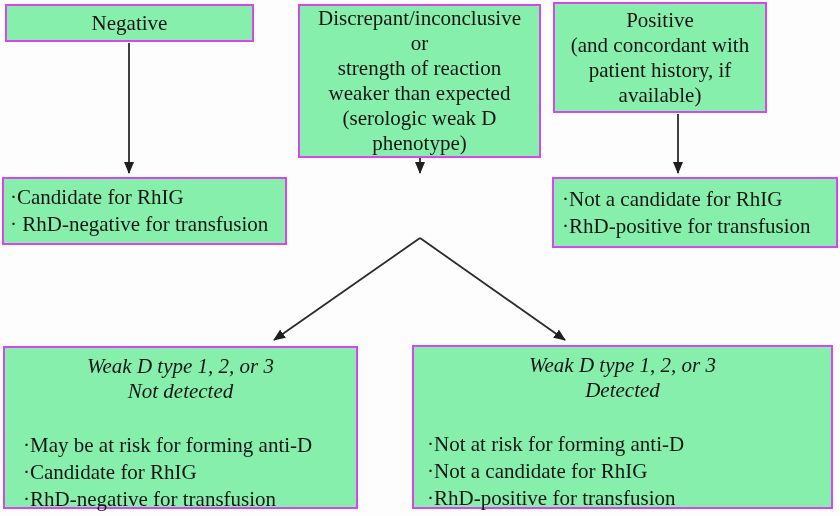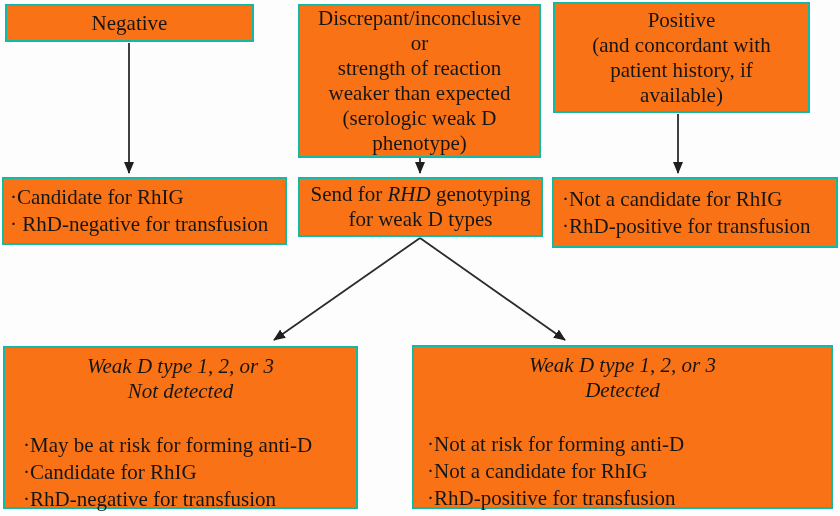--- a/index.html
+++ b/index.html
@@ -9,22 +9,22 @@
     width: 840px;
     height: 516px;
     background: #fdfdfd;
     font-family: "Liberation Serif", "DejaVu Serif", serif;
     color: #161616;
     font-size: 21px;
     overflow: hidden;
   }
   .box {
     position: absolute;
-    border: 2px solid #14b8a6;
-    background: #f97316;
+    border: 2px solid #d946ef;
+    background: #86efac;
     display: flex;
     flex-direction: column;
     justify-content: center;
     line-height: 25px;
   }
   .box .pre { white-space: pre-line; }
   .box.center { align-items: center; text-align: center; }
   .box.left   { align-items: flex-start; text-align: left; }
   .box.outcome-big {
     justify-content: flex-start;
@@ -78,38 +78,32 @@
 
   <div class="box center" style="left:298px; top:4px; width:243px; height:154px;">
     <div class="pre">Discrepant/inconclusive
 or
 strength of reaction
 weaker than expected
 (serologic weak D
 phenotype)</div>
   </div>
 
-  <div class="box center" style="left:553px; top:2px; width:257px; height:111px;">
+  <div class="box center" style="left:553px; top:2px; width:214px; height:111px;">
     <div class="pre">Positive
 (and concordant with
 patient history, if
 available)</div>
   </div>
 
   <div class="box left" style="left:2px; top:177px; width:285px; height:68px; padding-left:6px; line-height:27px;">
     <div class="pre">·Candidate for RhIG
 · RhD-negative for transfusion</div>
   </div>
 
-  <div class="box center" style="left:298px; top:177px; width:245px; height:60px;">
-    <div>
-      <span>Send for </span><i>RHD</i><span> genotyping</span>
-    </div>
-    <div>for weak D types</div>
-  </div>
 
   <div class="box left" style="left:552px; top:177px; width:286px; height:71px; padding-left:8px; line-height:27px;">
     <div class="pre">·Not a candidate for RhIG
 ·RhD-positive for transfusion</div>
   </div>
 
   <div class="box outcome-big" style="left:3px; top:346px; width:355px; height:163px;">
     <div class="title">Weak D type 1, 2, or 3
 Not detected</div>
     <div class="bullets" style="padding-left:18px;">·May be at risk for forming anti-D

